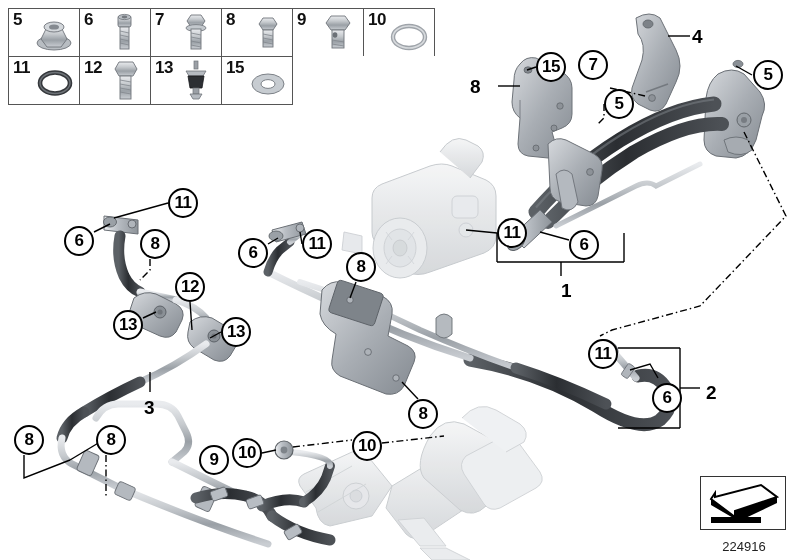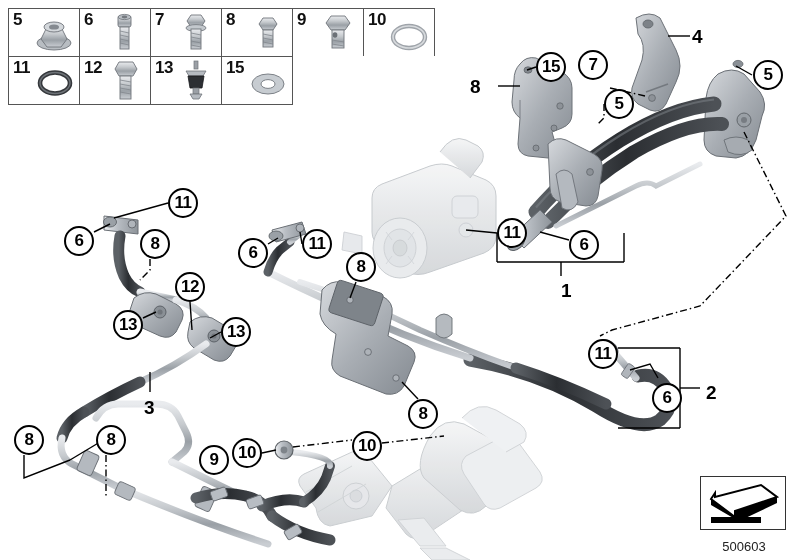--- a/index.html
+++ b/index.html
@@ -456,15 +456,15 @@
       <div class="cal" style="left: 352px; top: 431px;">10</div>
     </div>
 
   <div class="dgm">
     <svg viewBox="0 0 84 52" width="84" height="52">
       <path d="M10 22 L14 16 L14 20 L60 8 L76 20 L34 34 L34 40 Z" fill="#fff" stroke="#000" stroke-width="2"></path>
       <path d="M10 22 L34 40 L34 34 L76 20 L76 26 L34 46 L34 42 L10 28 Z" fill="#000"></path>
       <rect x="10" y="40" width="50" height="6" fill="#000"></rect>
     </svg>
   </div>
-  <div class="dgmnum">500603</div>
+  <div class="dgmnum">224916</div>
 
 </div>
 
 </body></html>

